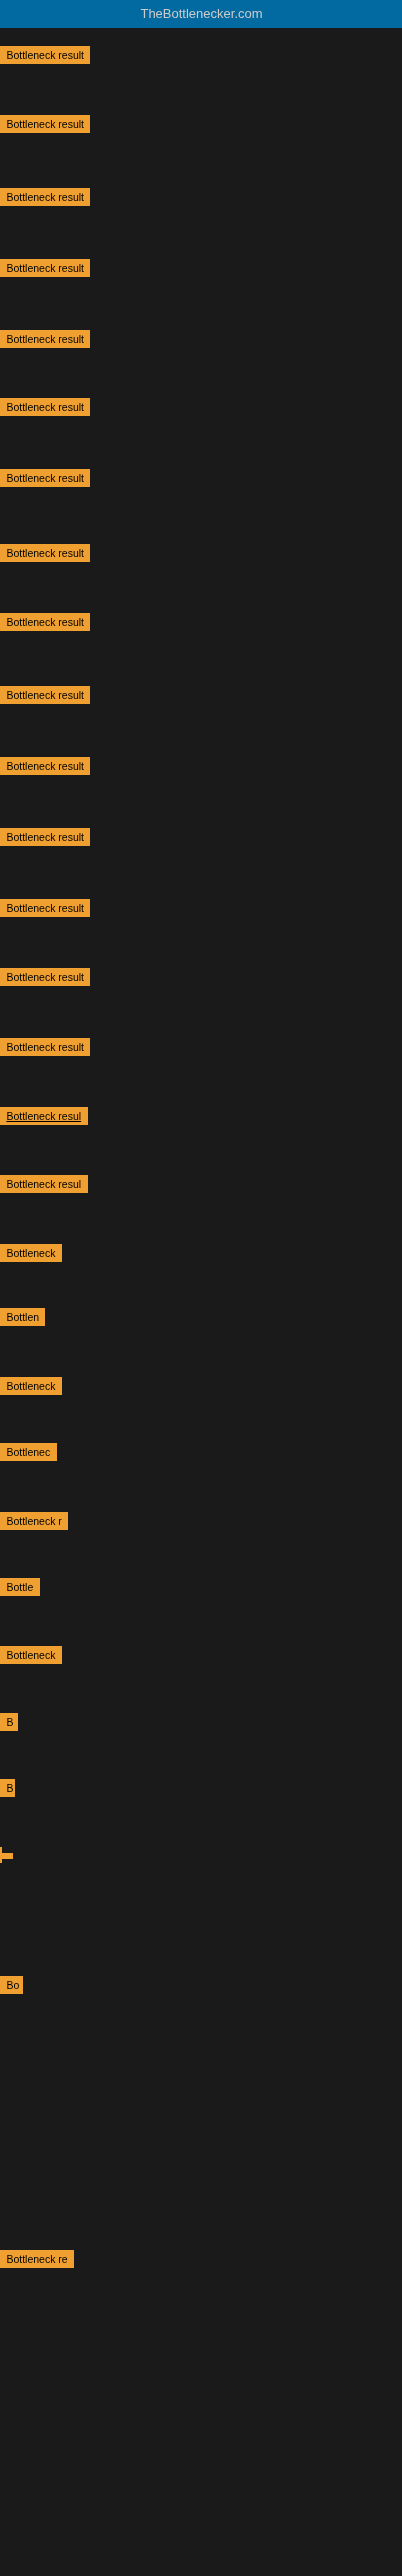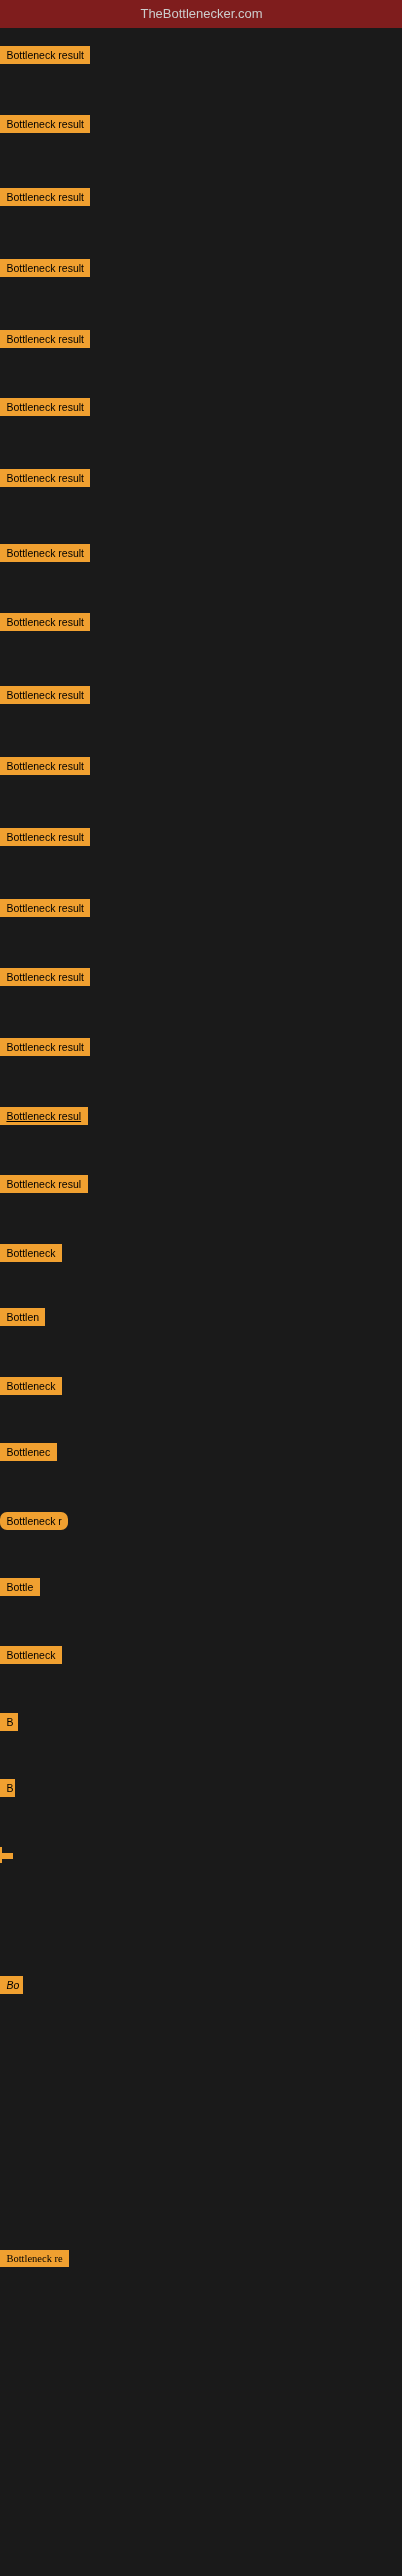--- a/index.html
+++ b/index.html
@@ -14,21 +14,21 @@
       background-color: #1a1a1a;
       font-family: Arial, sans-serif;
       position: relative;
     }
 
     .site-title {
       text-align: center;
       color: #cccccc;
       font-size: 13px;
       padding: 6.4px 0;
-      background-color: #7f1d1d;
+      background-color: #0369a1;
     }
 
     .bottleneck-item {
       position: absolute;
       left: 0;
     }
 
     .bottleneck-badge {
       background-color: #f0a030;
       color: #000;
@@ -62,23 +62,23 @@
     <div class="bottleneck-item" style="top: 828px; left: 0px;"><span class="bottleneck-badge" style="max-width: 145px;">Bottleneck result</span></div>
     <div class="bottleneck-item" style="top: 899px; left: 0px;"><span class="bottleneck-badge" style="max-width: 140px;">Bottleneck result</span></div>
     <div class="bottleneck-item" style="top: 968px; left: 0px;"><span class="bottleneck-badge" style="max-width: 138px;">Bottleneck result</span></div>
     <div class="bottleneck-item" style="top: 1038px; left: 0px;"><span class="bottleneck-badge" style="max-width: 135px;">Bottleneck result</span></div>
     <div class="bottleneck-item" style="top: 1107px; left: 0px;"><span class="bottleneck-badge" style="max-width: 125px; text-decoration: underline;">Bottleneck resul</span></div>
     <div class="bottleneck-item" style="top: 1175px; left: 0px;"><span class="bottleneck-badge" style="max-width: 119px;">Bottleneck resul</span></div>
     <div class="bottleneck-item" style="top: 1244px; left: 0px;"><span class="bottleneck-badge" style="max-width: 81px;">Bottleneck</span></div>
     <div class="bottleneck-item" style="top: 1308px; left: 0px;"><span class="bottleneck-badge" style="max-width: 63px;">Bottlen</span></div>
     <div class="bottleneck-item" style="top: 1377px; left: 0px;"><span class="bottleneck-badge" style="max-width: 81px;">Bottleneck</span></div>
     <div class="bottleneck-item" style="top: 1443px; left: 0px;"><span class="bottleneck-badge" style="max-width: 72px;">Bottlenec</span></div>
-    <div class="bottleneck-item" style="top: 1512px; left: 0px;"><span class="bottleneck-badge" style="max-width: 90px; border-radius: 7px;">Bottleneck r</span></div>
+    <div class="bottleneck-item" style="top: 1512px; left: 0px;"><span class="bottleneck-badge" style="max-width: 90px;">Bottleneck r</span></div>
     <div class="bottleneck-item" style="top: 1578px; left: 0px;"><span class="bottleneck-badge" style="max-width: 55px;">Bottle</span></div>
     <div class="bottleneck-item" style="top: 1646px; left: 0px;"><span class="bottleneck-badge" style="max-width: 81px;">Bottleneck</span></div>
     <div class="bottleneck-item" style="top: 1713px; left: 0px;"><span class="bottleneck-badge" style="max-width: 17.7px;">B</span></div>
     <div class="bottleneck-item" style="top: 1779px; left: 0px;"><span class="bottleneck-badge" style="max-width: 14.5px;">B</span></div>
     <div class="bottleneck-item" style="top: 1847px; left: 0px;"><span class="bottleneck-badge" style="width: 6.4px; min-width: 6.4px;"></span></div>
-    <div class="bottleneck-item" style="top: 1976px; left: 0px;"><span class="bottleneck-badge" style="max-width: 22.5px; font-style: italic;">Bo</span></div>
-    <div class="bottleneck-item" style="top: 2250px; left: 0px;"><span class="bottleneck-badge" style="max-width: 97px; font-family: Liberation Serif, serif;">Bottleneck re</span></div>
+    <div class="bottleneck-item" style="top: 1976px; left: 0px;"><span class="bottleneck-badge" style="max-width: 22.5px;">Bo</span></div>
+    <div class="bottleneck-item" style="top: 2250px; left: 0px;"><span class="bottleneck-badge" style="max-width: 97px;">Bottleneck re</span></div>
     <div style="position: absolute; top: 1847px; left: 0px; width: 2.4px; height: 16px; background-color: rgb(240, 160, 48);"></div>
   </div>
 
 
 </body></html>

